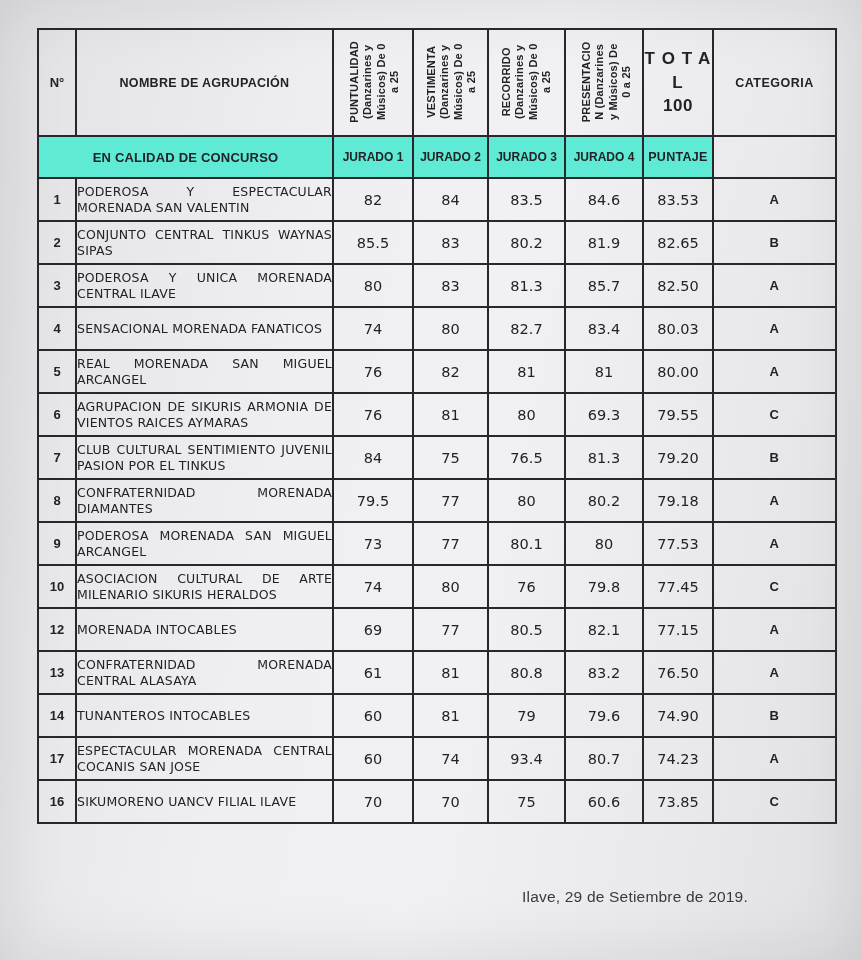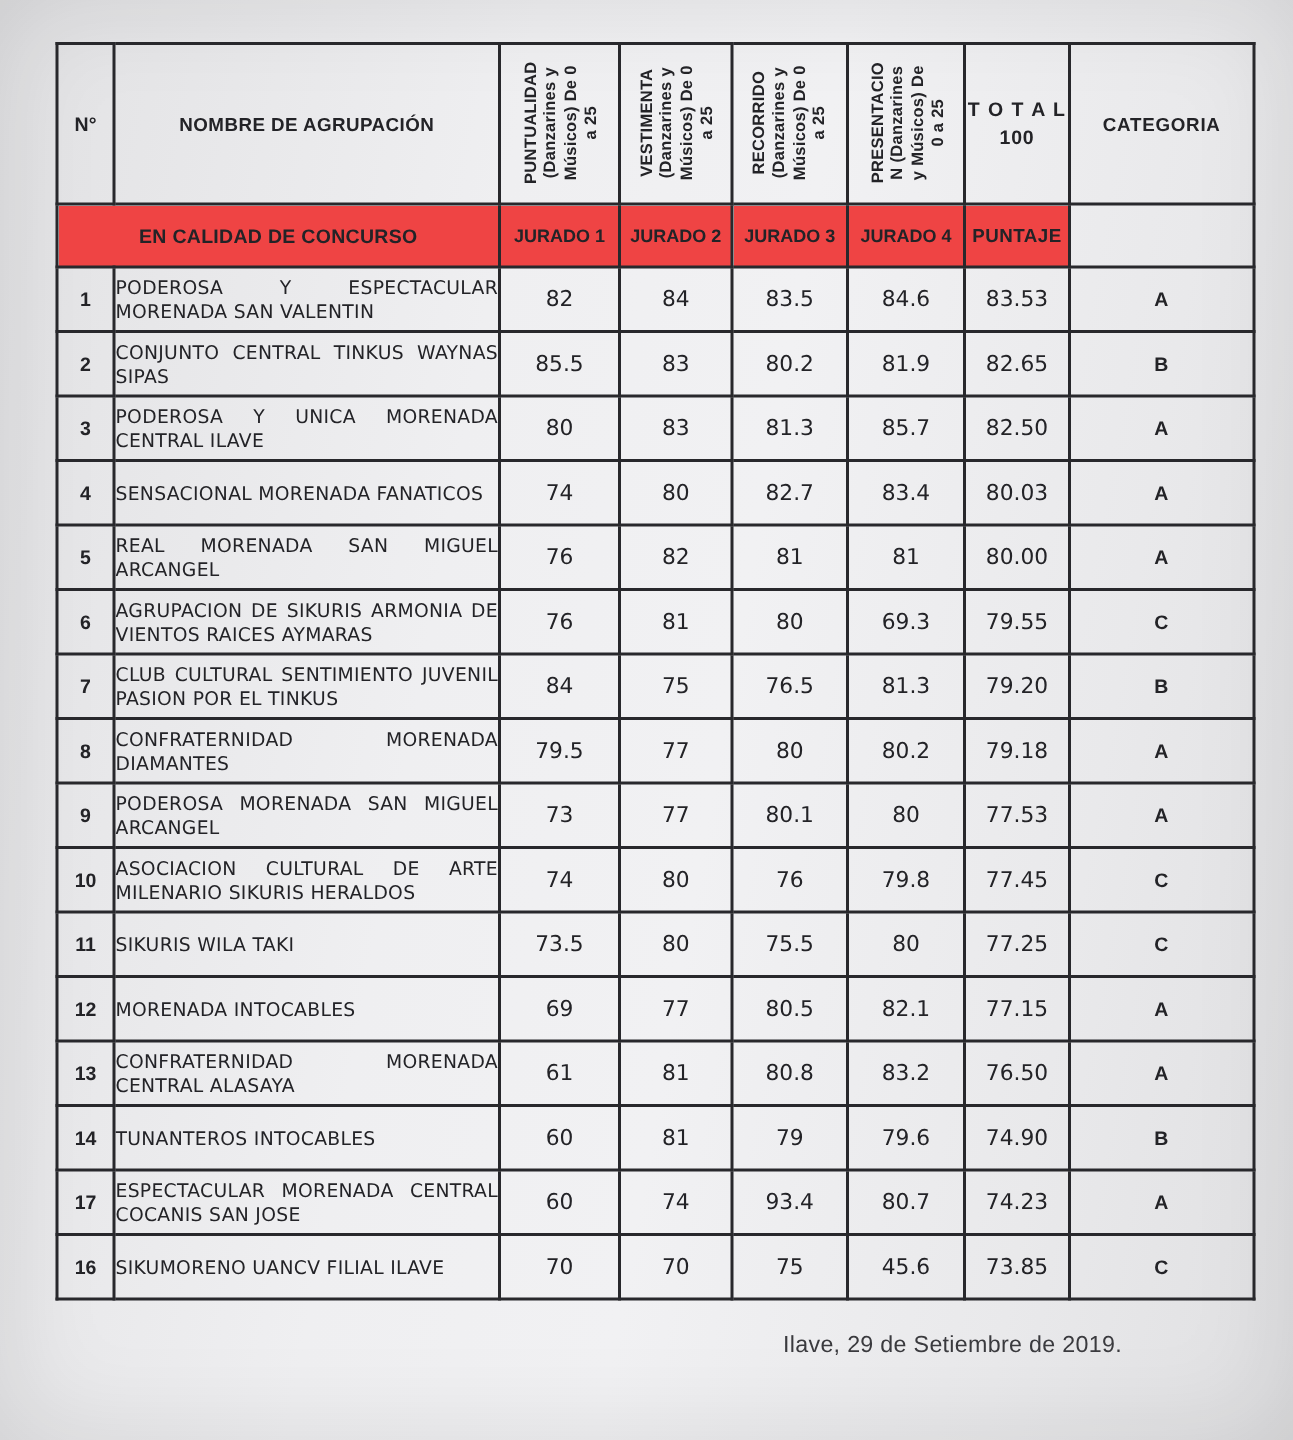--- a/index.html
+++ b/index.html
@@ -36,24 +36,24 @@
   .vtext{
     display:inline-block;
     transform:rotate(-90deg);
     font-weight:bold;
     font-size:11px;
     line-height:1.22;
     white-space:nowrap;
     text-align:center;
     letter-spacing:0.2px;
   }
-  .th-total{font-size:13px;line-height:1.4;letter-spacing:1px;}
+  .th-total{font-size:17px;line-height:1.4;letter-spacing:1px;}
   .th-total .sub{letter-spacing:0.5px;}
   .th-cat{font-size:12.5px;letter-spacing:0.5px;}
-  .gray{background:#ef4444;}
+  .gray{background:#5eead4;}
   .sub-concurso{font-size:13px;letter-spacing:0.2px;}
   .sub-jurado{font-size:12px;}
   .sub-puntaje{font-size:12.5px;letter-spacing:0.3px;}
   td.c-num{
     text-align:center;vertical-align:middle;
     font-weight:bold;font-size:13px;
   }
   td.c-name{
     vertical-align:middle;
     font-family:"DejaVu Sans",sans-serif;
@@ -249,30 +249,20 @@
     <td class="c-num">10</td>
     <td class="c-name">ASOCIACION CULTURAL DE ARTE MILENARIO SIKURIS HERALDOS</td>
     <td class="c-score">74</td>
     <td class="c-score">80</td>
     <td class="c-score">76</td>
     <td class="c-score">79.8</td>
     <td class="c-total">77.45</td>
     <td class="c-cat">C</td>
   </tr>
 
-  <tr class="body-row">
-    <td class="c-num">11</td>
-    <td class="c-name">SIKURIS WILA TAKI</td>
-    <td class="c-score">73.5</td>
-    <td class="c-score">80</td>
-    <td class="c-score">75.5</td>
-    <td class="c-score">80</td>
-    <td class="c-total">77.25</td>
-    <td class="c-cat">C</td>
-  </tr>
 
   <tr class="body-row">
     <td class="c-num">12</td>
     <td class="c-name">MORENADA INTOCABLES</td>
     <td class="c-score">69</td>
     <td class="c-score">77</td>
     <td class="c-score">80.5</td>
     <td class="c-score">82.1</td>
     <td class="c-total">77.15</td>
     <td class="c-cat">A</td>
@@ -310,20 +300,20 @@
     <td class="c-total">74.23</td>
     <td class="c-cat">A</td>
   </tr>
 
   <tr class="body-row">
     <td class="c-num">16</td>
     <td class="c-name">SIKUMORENO UANCV FILIAL ILAVE</td>
     <td class="c-score">70</td>
     <td class="c-score">70</td>
     <td class="c-score">75</td>
-    <td class="c-score">45.6</td>
+    <td class="c-score">60.6</td>
     <td class="c-total">73.85</td>
     <td class="c-cat">C</td>
   </tr>
 </tbody>
 </table>
 
 <div class="footer-date">Ilave, 29 de Setiembre de 2019.</div>
 
 </body></html>

